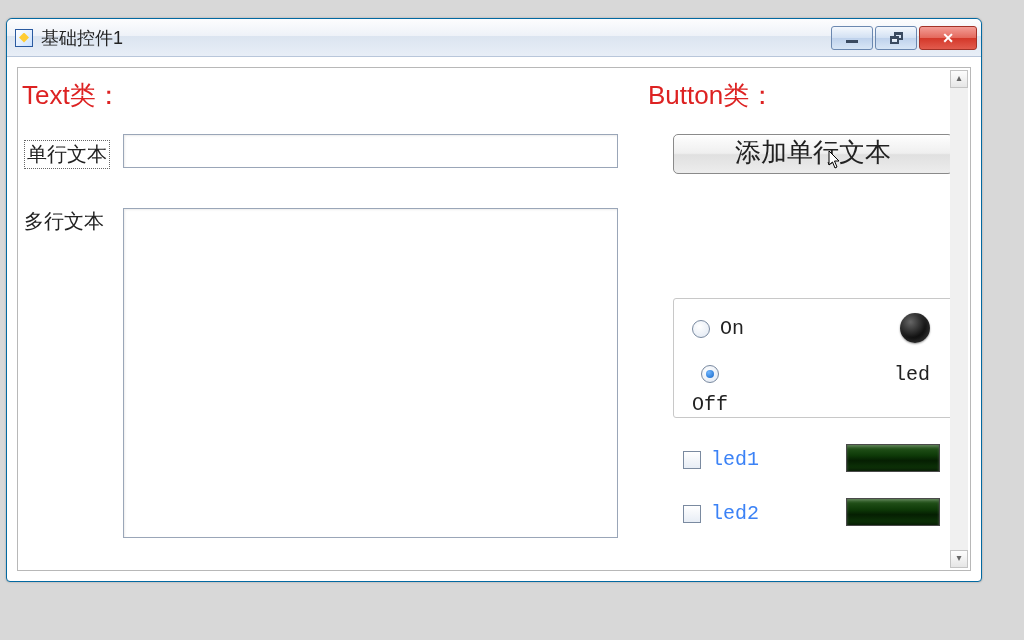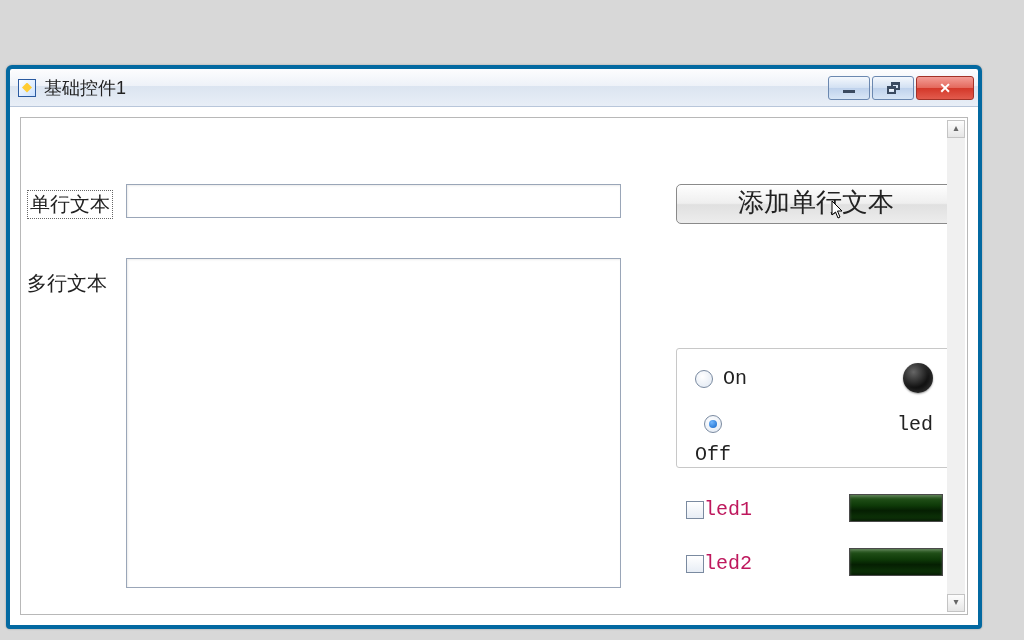--- a/index.html
+++ b/index.html
@@ -12,24 +12,23 @@
     height: 640px;
     overflow: hidden;
   }
   .window {
     position: absolute;
     left: 6px;
     top: 18px;
     width: 976px;
     height: 564px;
     background: #fff;
-    border: 4px solid #0369a1;
+    border: 1px solid #0369a1;
     border-radius: 6px 6px 4px 4px;
     box-shadow: 0 0 2px rgba(0,0,0,0.3);
-    margin-top: 47px;
   }
   .titlebar {
     height: 38px;
     background: linear-gradient(to bottom, #fdfdfe 0%, #eef2f8 45%, #dbe4f0 46%, #e8eef7 100%);
     border-bottom: 1px solid #b8c6da;
     border-radius: 6px 6px 0 0;
     display: flex;
     align-items: center;
     padding: 0 4px 0 8px;
   }
@@ -72,21 +71,21 @@
     left:10px; right:10px; top:48px; bottom:10px;
     border:1px solid #b8b8b8;
     background:#fff;
   }
   .section-title { color:#d22; font-size:26px; }
   .text-title { position:absolute; left:4px; top:10px; }
   .btn-title  { position:absolute; left:630px; top:10px; }
 
   .lbl { font-size:20px; color:#222; }
   .lbl-single { position:absolute; left:6px; top:72px; border:1px dotted #666; padding:0 2px; }
-  .lbl-multi  { position:absolute; left:6px; top:152px; }
+  .lbl-multi  { position:absolute; left:6px; top:140px; }
 
   .txt-single {
     position:absolute; left:105px; top:66px;
     width:495px; height:34px;
     border:1px solid #9aa6b8;
     background:#fff;
     box-shadow: inset 1px 1px 2px rgba(0,0,0,0.08);
     font-size:18px; padding:2px 6px;
   }
   .txt-multi {
@@ -137,21 +136,21 @@
     position:absolute; right:22px; top:14px;
     width:30px; height:30px; border-radius:50%;
     background: radial-gradient(circle at 35% 30%, #666 0%, #111 55%, #000 100%);
     box-shadow: inset -2px -2px 4px rgba(255,255,255,0.15), 0 1px 2px rgba(0,0,0,0.4);
   }
   .led-label {
     position:absolute; right:22px; top:64px;
     font-family:Liberation Mono, monospace; font-size:20px; color:#222;
   }
 
-  .check-row { position:absolute; display:flex; align-items:center; font-family:"Consolas","Courier New",monospace; font-size:20px; color:#be185d;}
+  .check-row { position:absolute; display:flex; align-items:center; gap:10px; font-family:"Consolas","Courier New",monospace; font-size:20px; color:#3b82f6;}
   .check1 { left:665px; top:380px; }
   .check2 { left:665px; top:434px; }
   .checkbox {
     width:18px; height:18px;
     border:1px solid #7a8aa0;
     background: linear-gradient(to bottom,#fff,#e7edf5);
     display:inline-block;
   }
   .sqled {
     position:absolute; width:94px; height:28px;
@@ -194,20 +193,22 @@
           <span class="sqfront"></span>
         </div>
       <div class="winbtn close">
           <span class="x">✕</span>
         </div>
     </div>
   </div>
 
   <div class="client">
 
+    <div class="section-title text-title">Text类：</div>
+    <div class="section-title btn-title">Button类：</div>
 
     <span class="lbl lbl-single">单行文本</span>
     <input class="txt-single" type="text" value="" style="">
 
     <span class="lbl lbl-multi">多行文本</span>
     <textarea class="txt-multi" style=""></textarea>
 
     <div class="btn btn1">
         <span>添加单行文本</span>
       </div>

